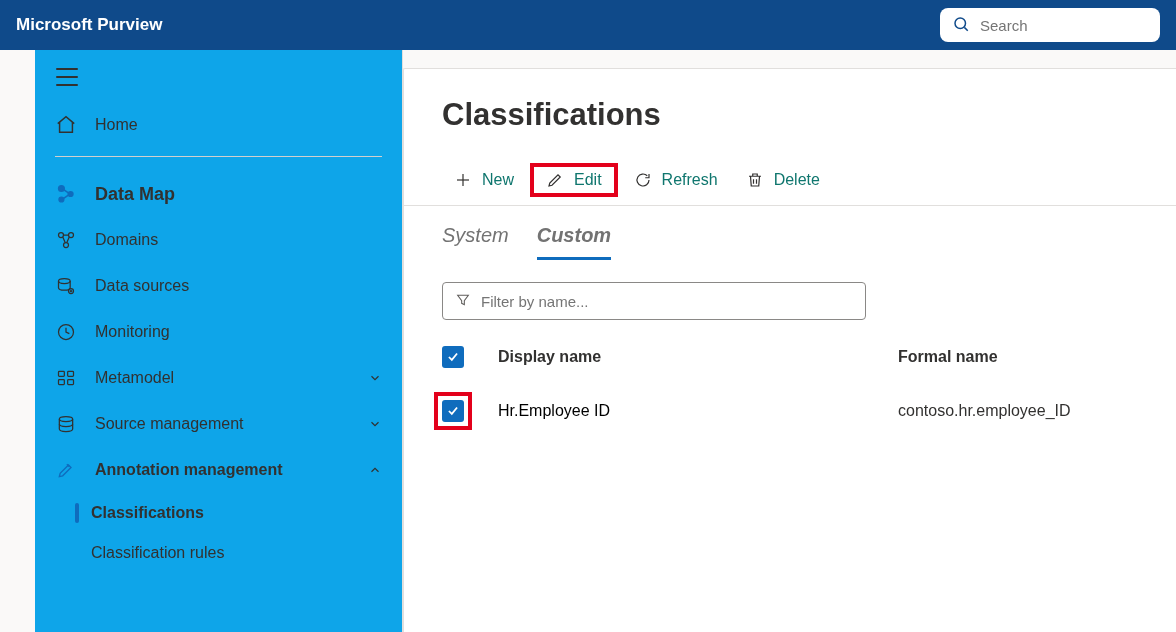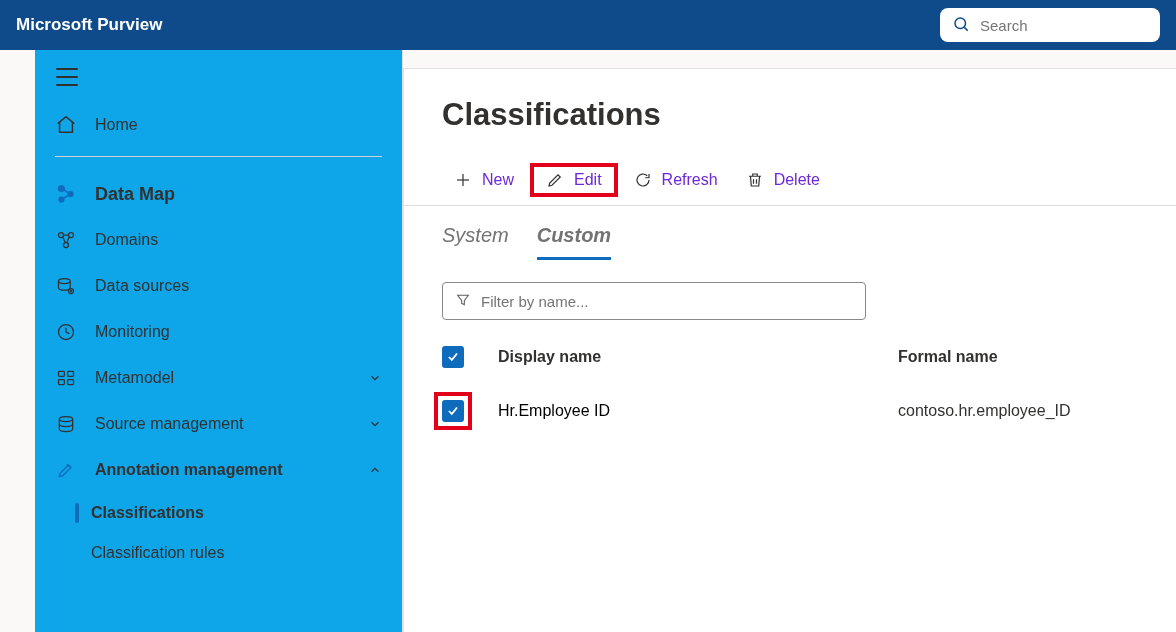--- a/index.html
+++ b/index.html
@@ -149,21 +149,21 @@
     padding: 0 0 8px 36px;
     gap: 0;
     border-bottom: 1px solid #e1dfdd;
   }
   .toolbar-btn {
     display: flex;
     align-items: center;
     gap: 10px;
     padding: 6px 14px;
     font-size: 16px;
-    color: #6d28d9;
+    color: #0f766e;
     cursor: pointer;
   }
   .toolbar-btn .tb-icon { width: 18px; height: 18px; }
   .edit-highlight {
     border: 4px solid #e3001b;
     padding: 4px 12px;
     margin: 0 2px;
   }
   .tabs {
     display: flex;

